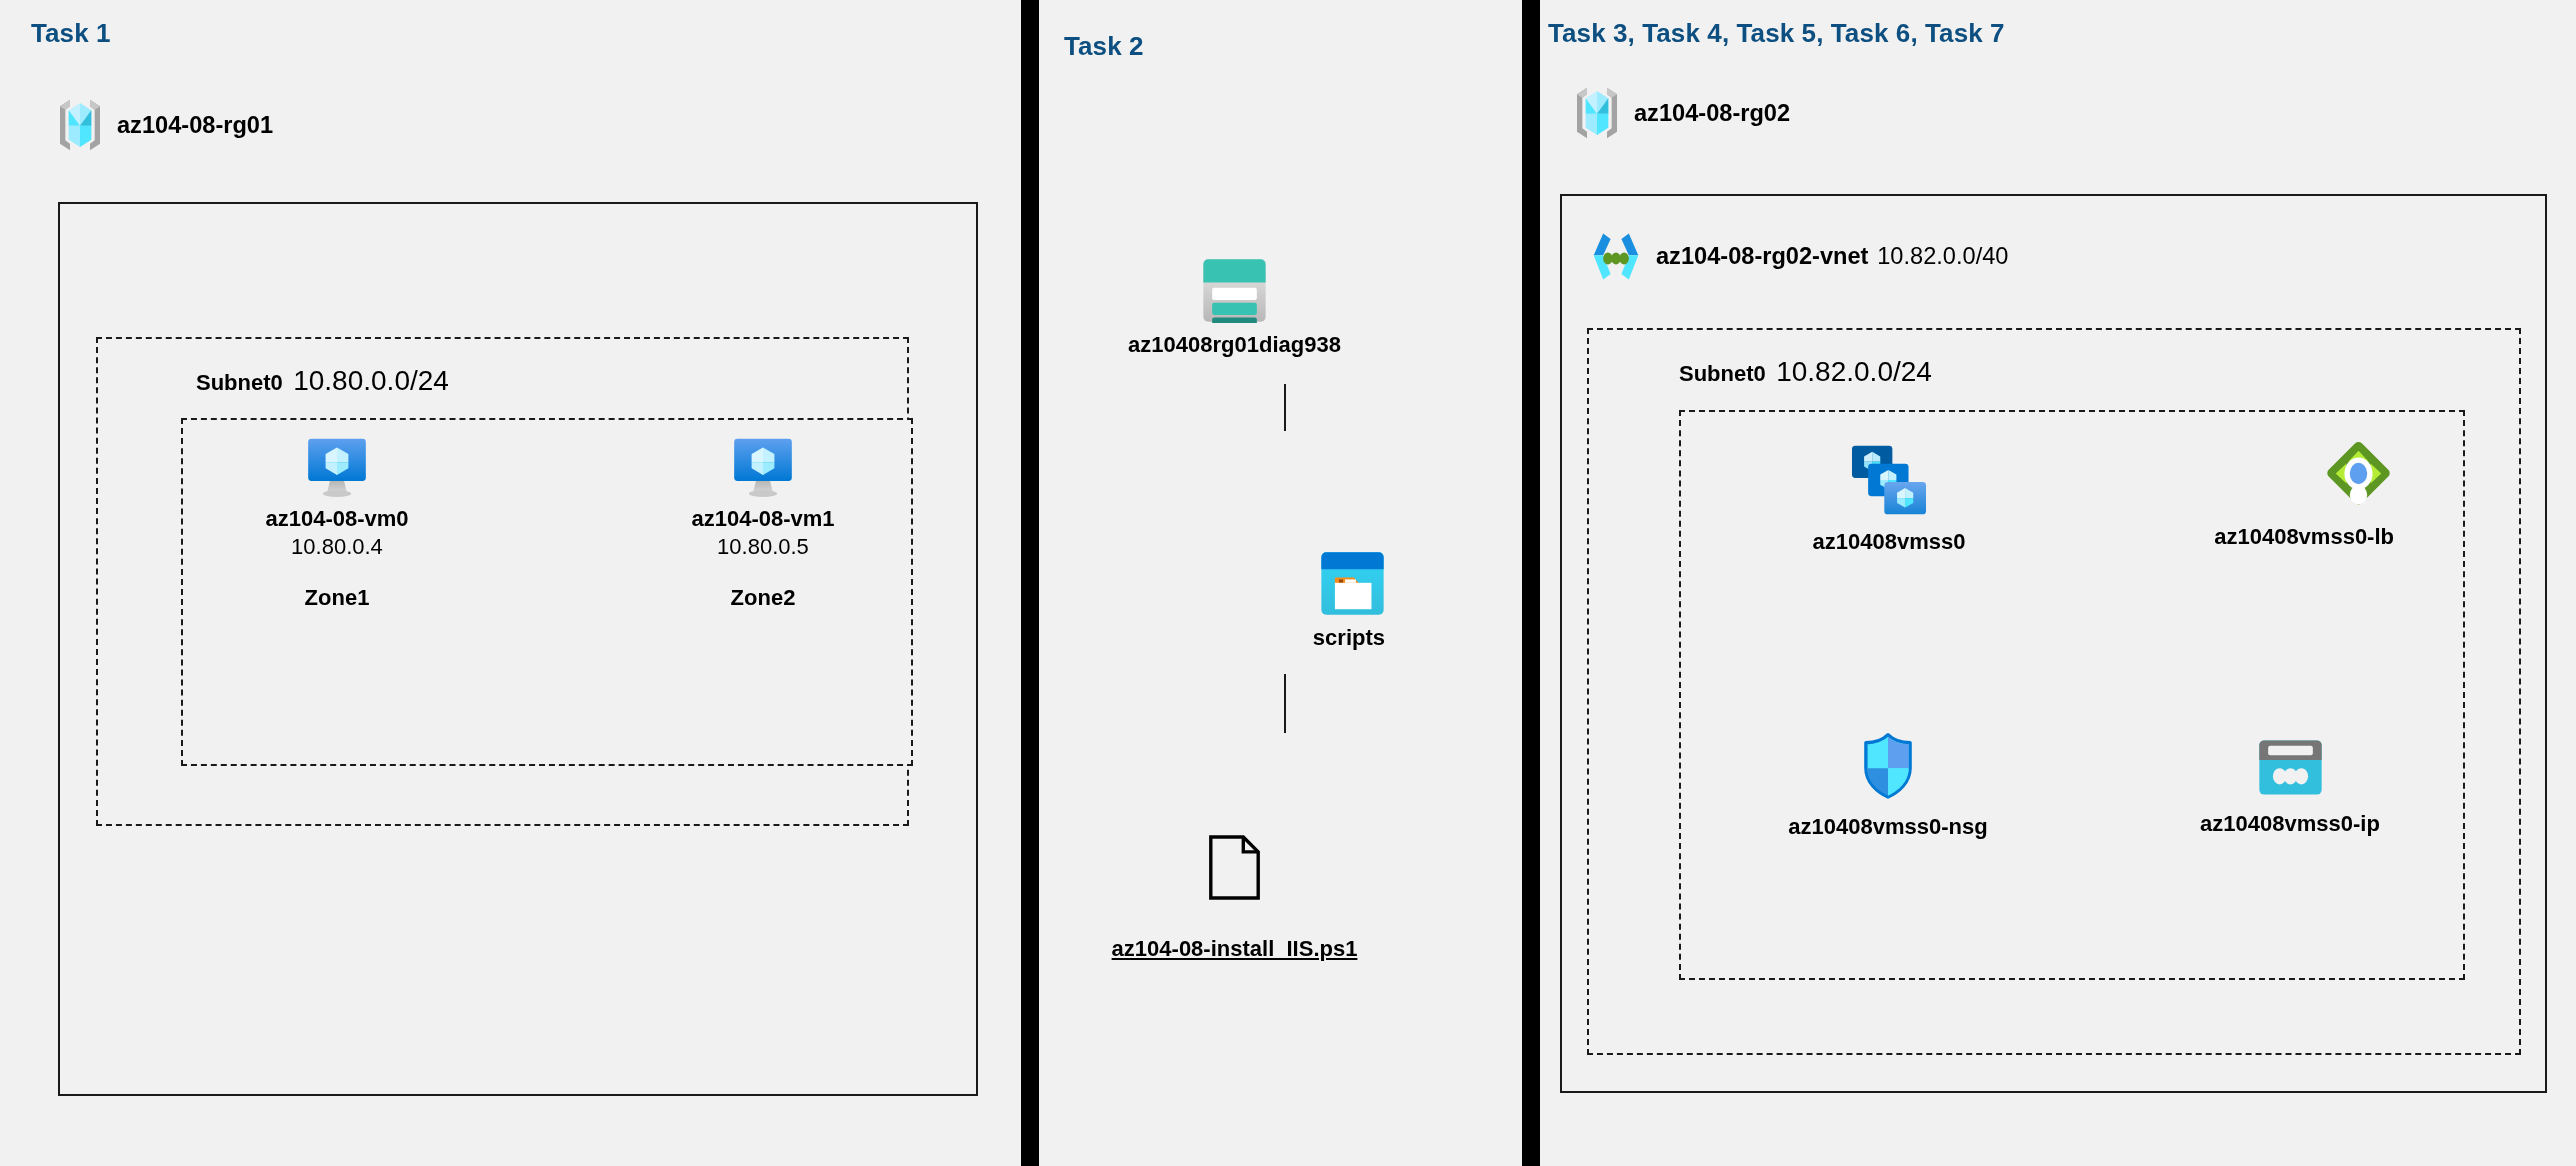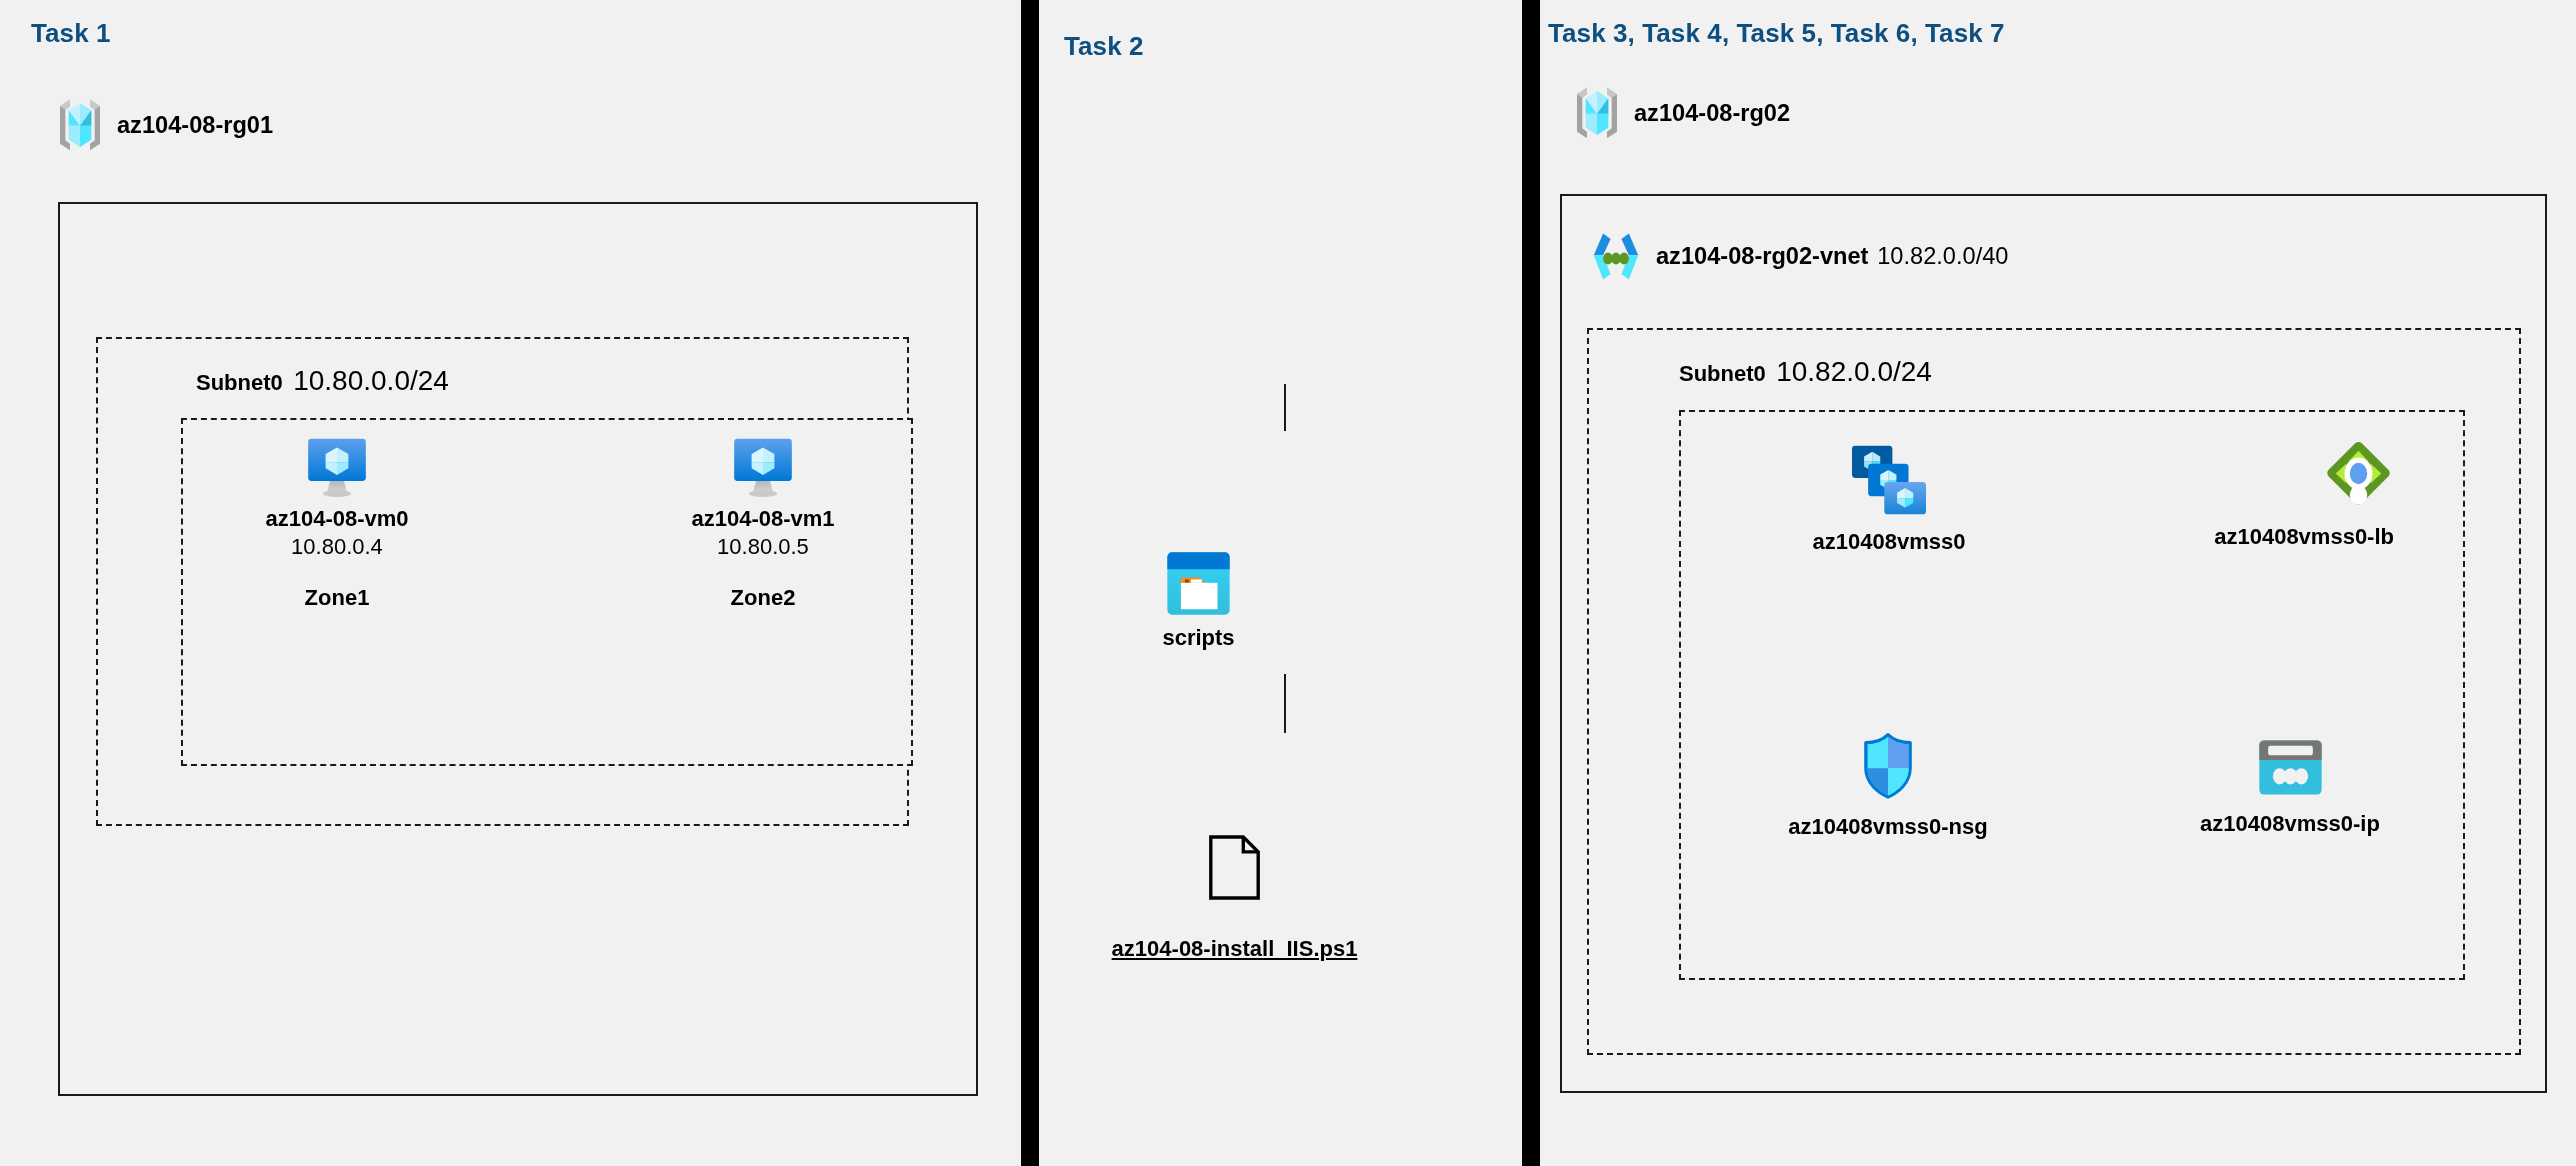--- a/index.html
+++ b/index.html
@@ -184,24 +184,44 @@
     </span>
     <span class="caption">
       <span class="cap-name">az104-08-vm1</span>
       <span class="cap-sub">10.80.0.5</span>
       <span class="cap-zone">Zone2</span>
     </span>
   </div>
 
   <div class="task-heading" style="left:1064px;top:31px;">Task 2</div>
 
+  <div class="node" style="left:1202px;top:258px;width:169px;margin-left:-52px;">
+    <span class="ico-storage">
+      <svg width="65" height="65" viewBox="0 0 96 96" xmlns="http://www.w3.org/2000/svg">
+        <defs>
+          <linearGradient id="stg" x1="0" y1="0" x2="0" y2="1">
+            <stop offset="0" stop-color="#e8e8e8"></stop>
+              <stop offset="1" stop-color="#b8b8b8"></stop>
+          </linearGradient>
+        </defs>
+        <rect x="2" y="2" width="92" height="92" rx="7" fill="url(#stg)"></rect>
+        <path d="M2 9 a7 7 0 0 1 7 -7 h78 a7 7 0 0 1 7 7 v27 h-92 Z" fill="#37c2b1"></path>
+        <rect x="15" y="44" width="66" height="18" rx="3" fill="#ffffff"></rect>
+        <rect x="15" y="66" width="66" height="18" rx="3" fill="#37c2b1"></rect>
+        <rect x="15" y="88" width="66" height="18" rx="3" fill="#1f8a7d"></rect>
+      </svg>
+    </span>
+    <span class="caption">
+      <span class="cap-name">az10408rg01diag938</span>
+    </span>
+  </div>
 
   <div class="connector" style="left:1284px;top:384px;height:47px;"></div>
 
-  <div class="node" style="left:1166px;top:551px;width:169px;margin-left:-52px;">
+  <div class="node" style="left:1268px;top:551px;width:169px;margin-left:-52px;align-items:flex-end;">
     <span class="ico-container">
       <svg width="65" height="65" viewBox="0 0 96 96" xmlns="http://www.w3.org/2000/svg">
         <defs>
           <linearGradient id="ctg" x1="0" y1="0" x2="0" y2="1">
             <stop offset="0" stop-color="#32d4f5"></stop>
               <stop offset="1" stop-color="#32bedd"></stop>
           </linearGradient>
         </defs>
         <rect x="2" y="2" width="92" height="92" rx="7" fill="url(#ctg)"></rect>
         <path d="M2 9 a7 7 0 0 1 7 -7 h78 a7 7 0 0 1 7 7 v18 h-92 Z" fill="#0078d4"></path>

